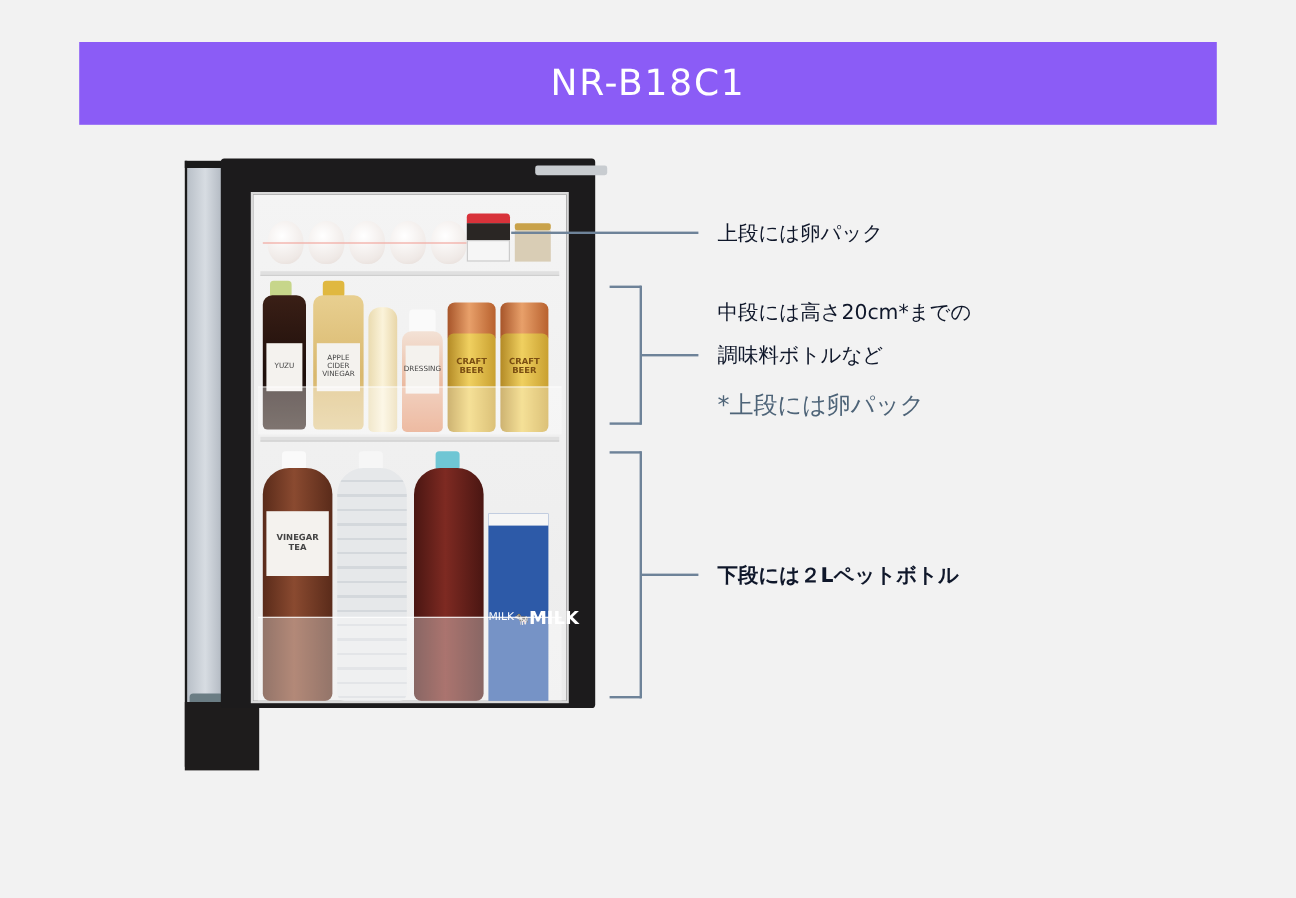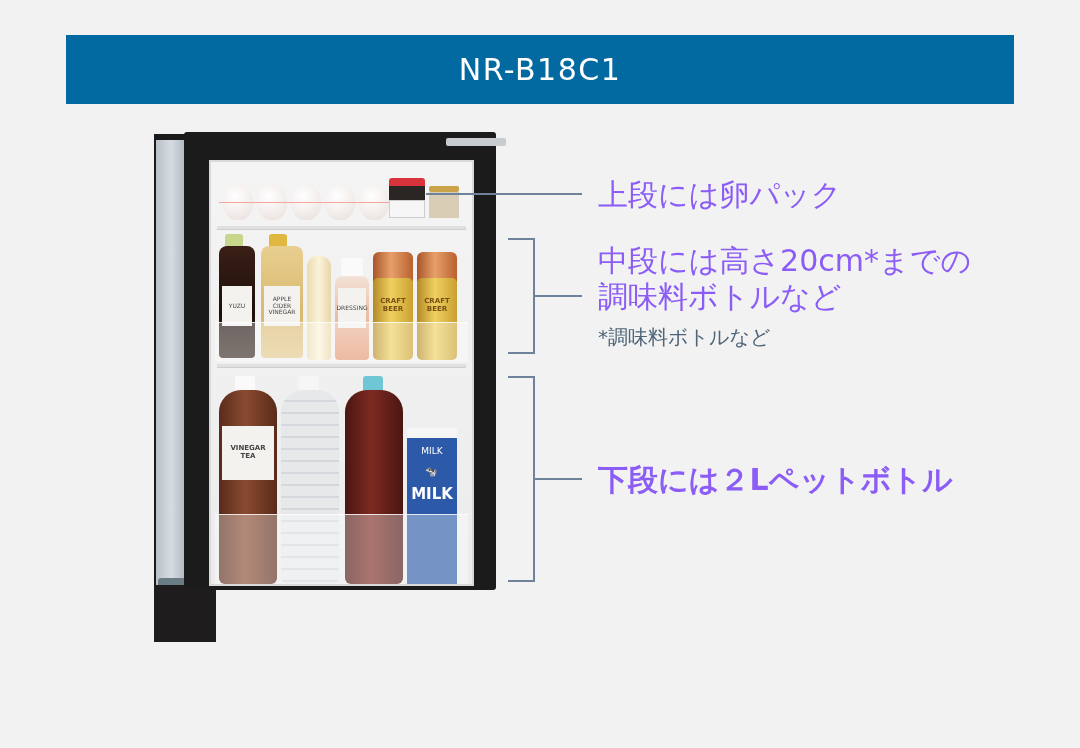--- a/index.html
+++ b/index.html
@@ -1,21 +1,21 @@
 <!DOCTYPE html>
 <html><head>
 <meta charset="utf-8">
 <style>
   * { box-sizing: border-box; margin: 0; padding: 0; }
   html, body { width: 1080px; height: 748px; background: #f2f2f2; overflow: hidden; }
   body { position: relative; font-family: "DejaVu Sans", "Liberation Sans", sans-serif; }
 
   .header-bar {
     position: absolute; left: 66px; top: 35px; width: 948px; height: 69px;
-    background: #0369a1;
+    background: #8b5cf6;
     display: flex; align-items: center; justify-content: center;
   }
   .header-title {
     color: #ffffff; font-size: 30px; letter-spacing: 1.5px; font-weight: normal;
   }
 
   
   .fridge { position: absolute; left: 154px; top: 130px; width: 345px; height: 515px; }
   .door-edge {
     position: absolute; left: 0; top: 4px; width: 32px; height: 505px;
@@ -77,29 +77,29 @@
     background: linear-gradient(90deg, #a7552a, #e8a06a 45%, #b8612e);
   }
   .can-label { position: absolute; left: 4px; right: 4px; top: 20px; font-size: 7px; color: #7a4e12; text-align: center; font-weight: bold; line-height: 1.1; }
   .tray {
     position: absolute; left: 4px; right: 4px; background: rgba(255,255,255,0.35);
     border-top: 1px solid rgba(255,255,255,0.8);
   }
   .milk {
     position: absolute; left: 196px; top: 266px; width: 50px; height: 156px;
     background: #2d5aa8; border-top: 10px solid #f6f6f6;
-    display: flex; flex-direction: column; align-items: center; color: #fff;
+    display: flex; flex-direction: row; align-items: center; color: #fff;
   }
   .milk-top { font-size: 9px; margin-top: 8px; }
   .milk-cow { font-size: 10px; margin-top: 10px; }
   .milk-main { font-size: 15px; font-weight: bold; margin-top: 8px; }
 
   
   .callout-line { position: absolute; background: #6e8399; }
-  .callout-text { position: absolute; color: #8b5cf6; font-size: 30px; line-height: 36px; white-space: nowrap; }
+  .callout-text { position: absolute; color: #0f172a; font-size: 17px; line-height: 36px; white-space: nowrap; }
   .callout-note { position: absolute; color: #4e6478; font-size: 20px; white-space: nowrap; }
 </style>
 </head>
 <body>
 
 <div class="header-bar">
   <span class="header-title">NR-B18C1</span>
 </div>
 
 <div class="fridge">
@@ -180,19 +180,19 @@
 
 <div class="callout-line" style="left:426px;top:193px;width:156px;height:2px;"></div>
 <div class="callout-text" style="left:598px;top:177px;">上段には卵パック</div>
 
 <div class="callout-line" style="left:508px;top:238px;width:26px;height:2px;"></div>
 <div class="callout-line" style="left:533px;top:238px;width:2px;height:116px;"></div>
 <div class="callout-line" style="left:508px;top:352px;width:26px;height:2px;"></div>
 <div class="callout-line" style="left:535px;top:295px;width:47px;height:2px;"></div>
 <div class="callout-text" style="left:598px;top:243px;">中段には高さ20cm*までの</div>
 <div class="callout-text" style="left:598px;top:279px;">調味料ボトルなど</div>
-<div class="callout-note" style="left:598px;top:324px;">*調味料ボトルなど</div>
+<div class="callout-note" style="left:598px;top:324px;">*上段には卵パック</div>
 
 <div class="callout-line" style="left:508px;top:376px;width:26px;height:2px;"></div>
 <div class="callout-line" style="left:533px;top:376px;width:2px;height:206px;"></div>
 <div class="callout-line" style="left:508px;top:580px;width:26px;height:2px;"></div>
 <div class="callout-line" style="left:535px;top:478px;width:47px;height:2px;"></div>
 <div class="callout-text" style="left:598px;top:462px;font-weight:bold;">下段には２Lペットボトル</div>
 
 </body></html>

